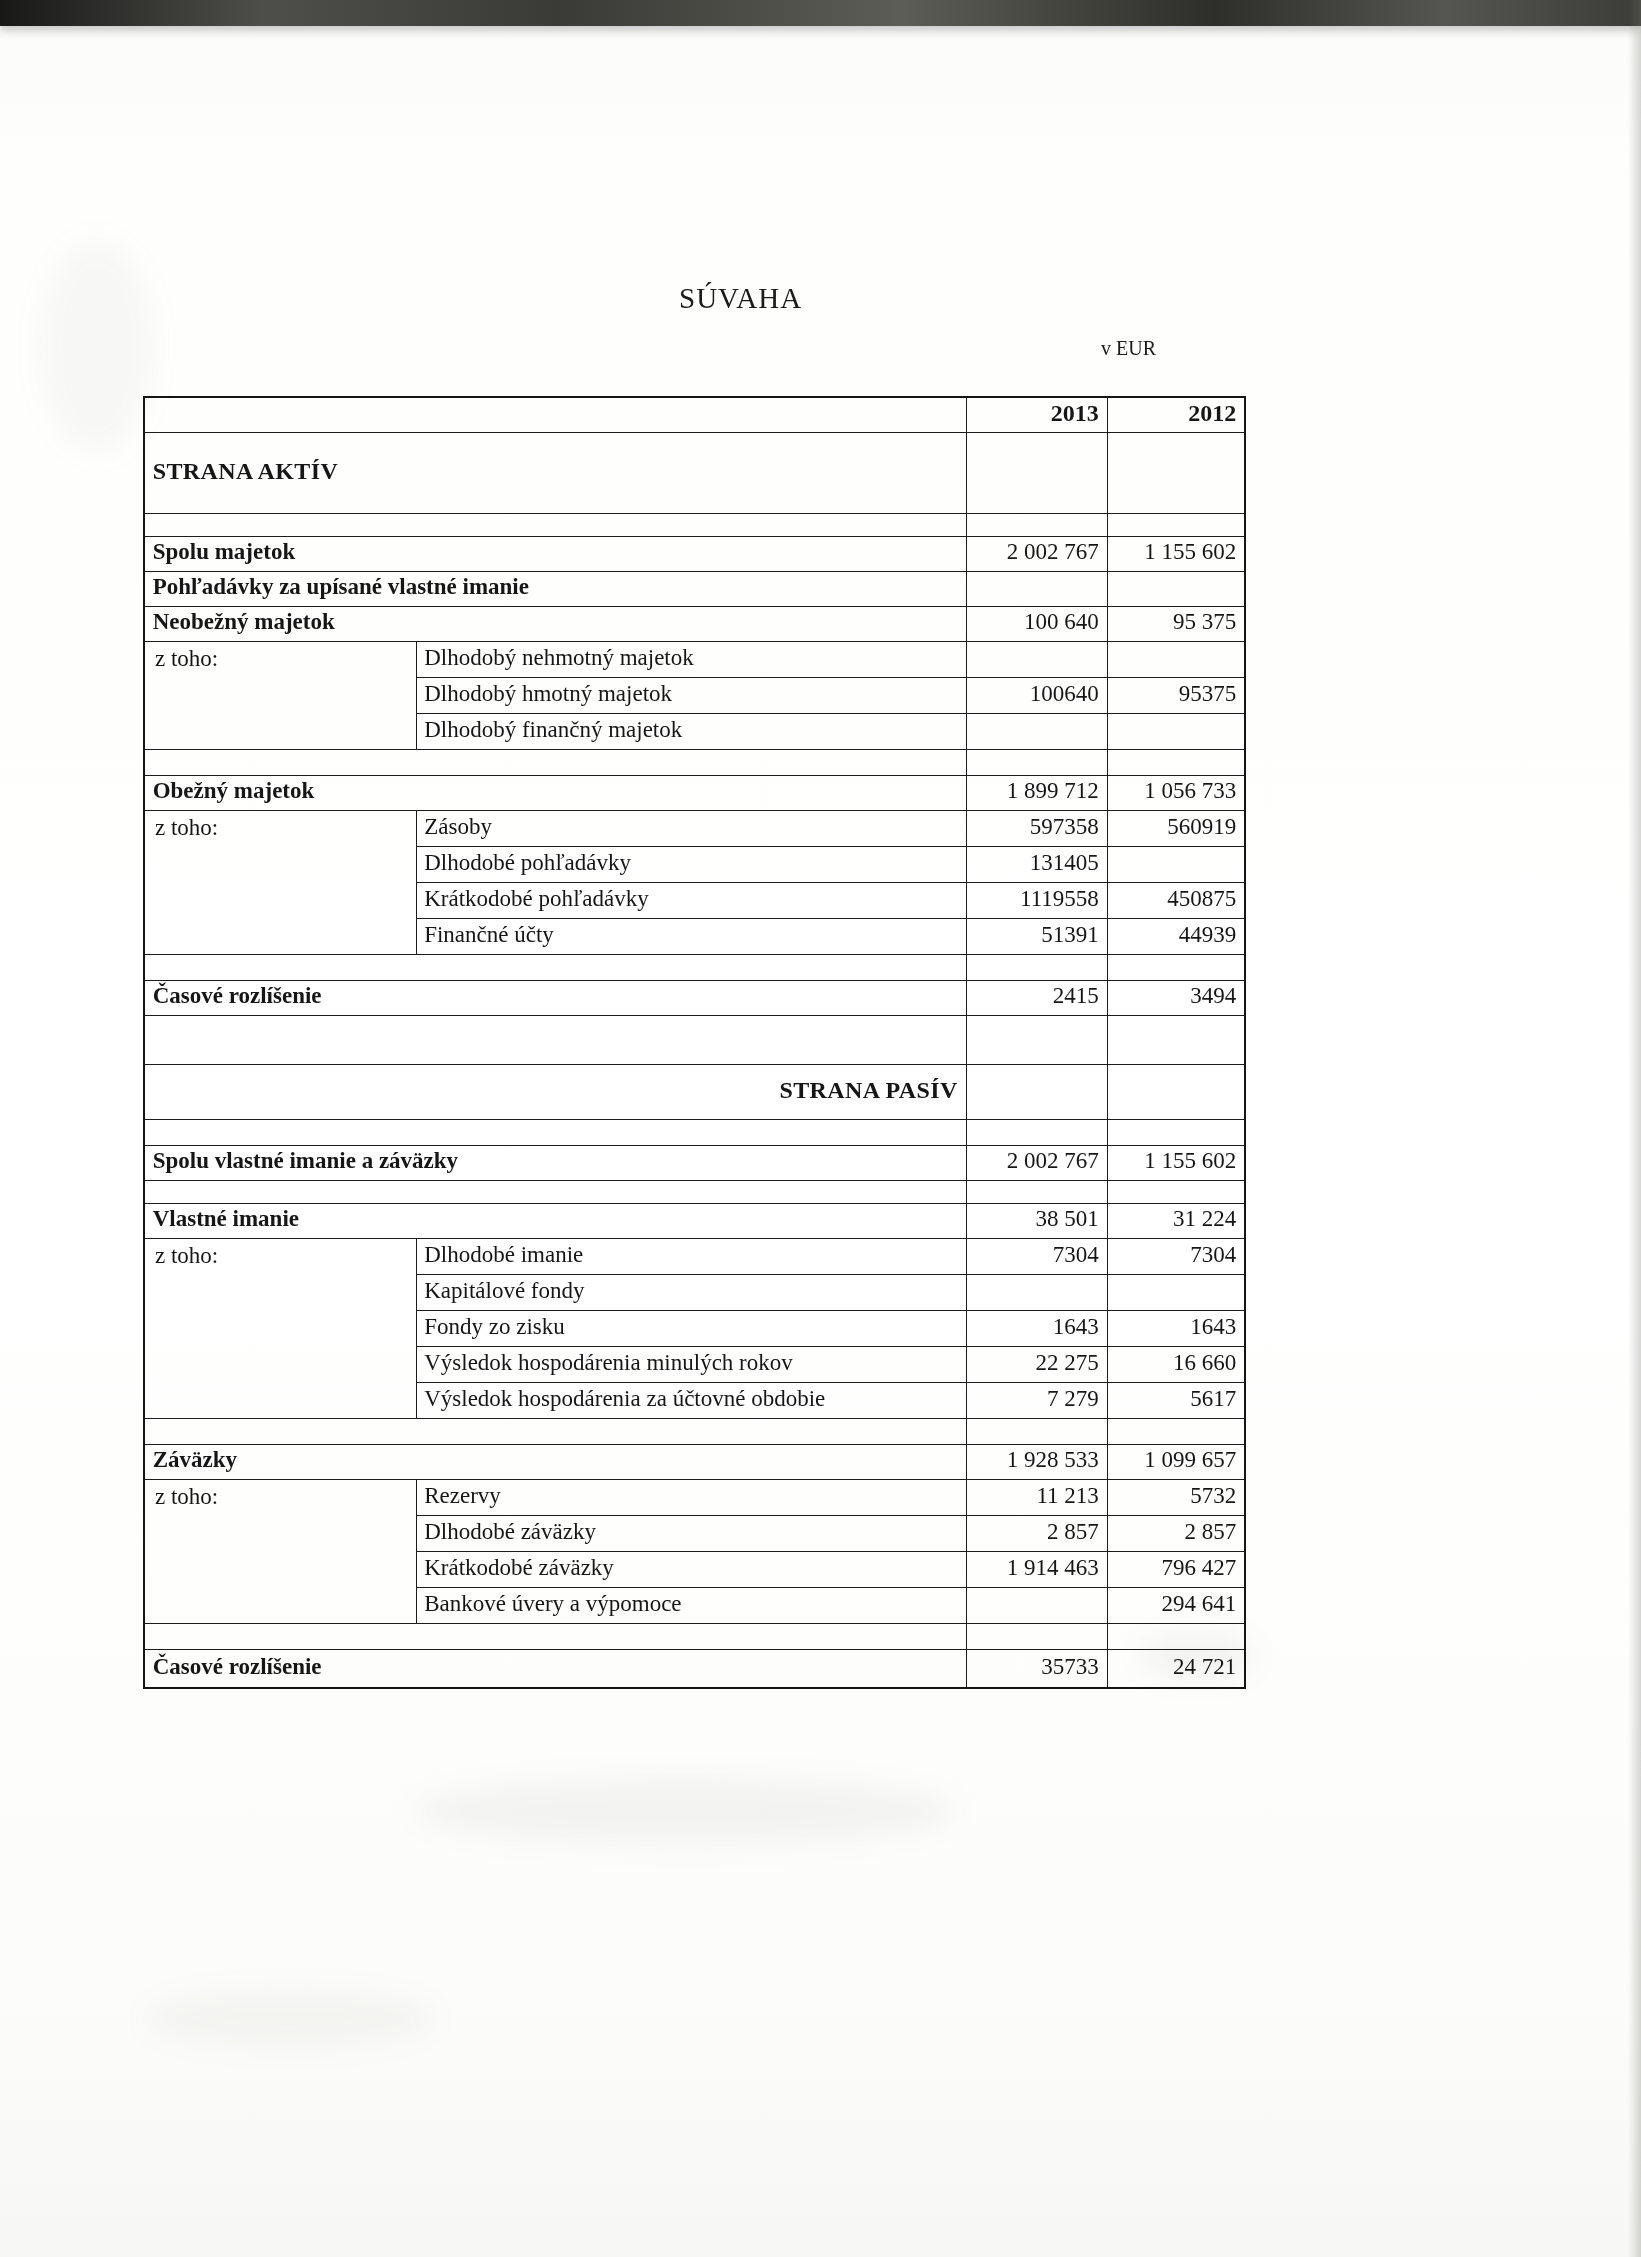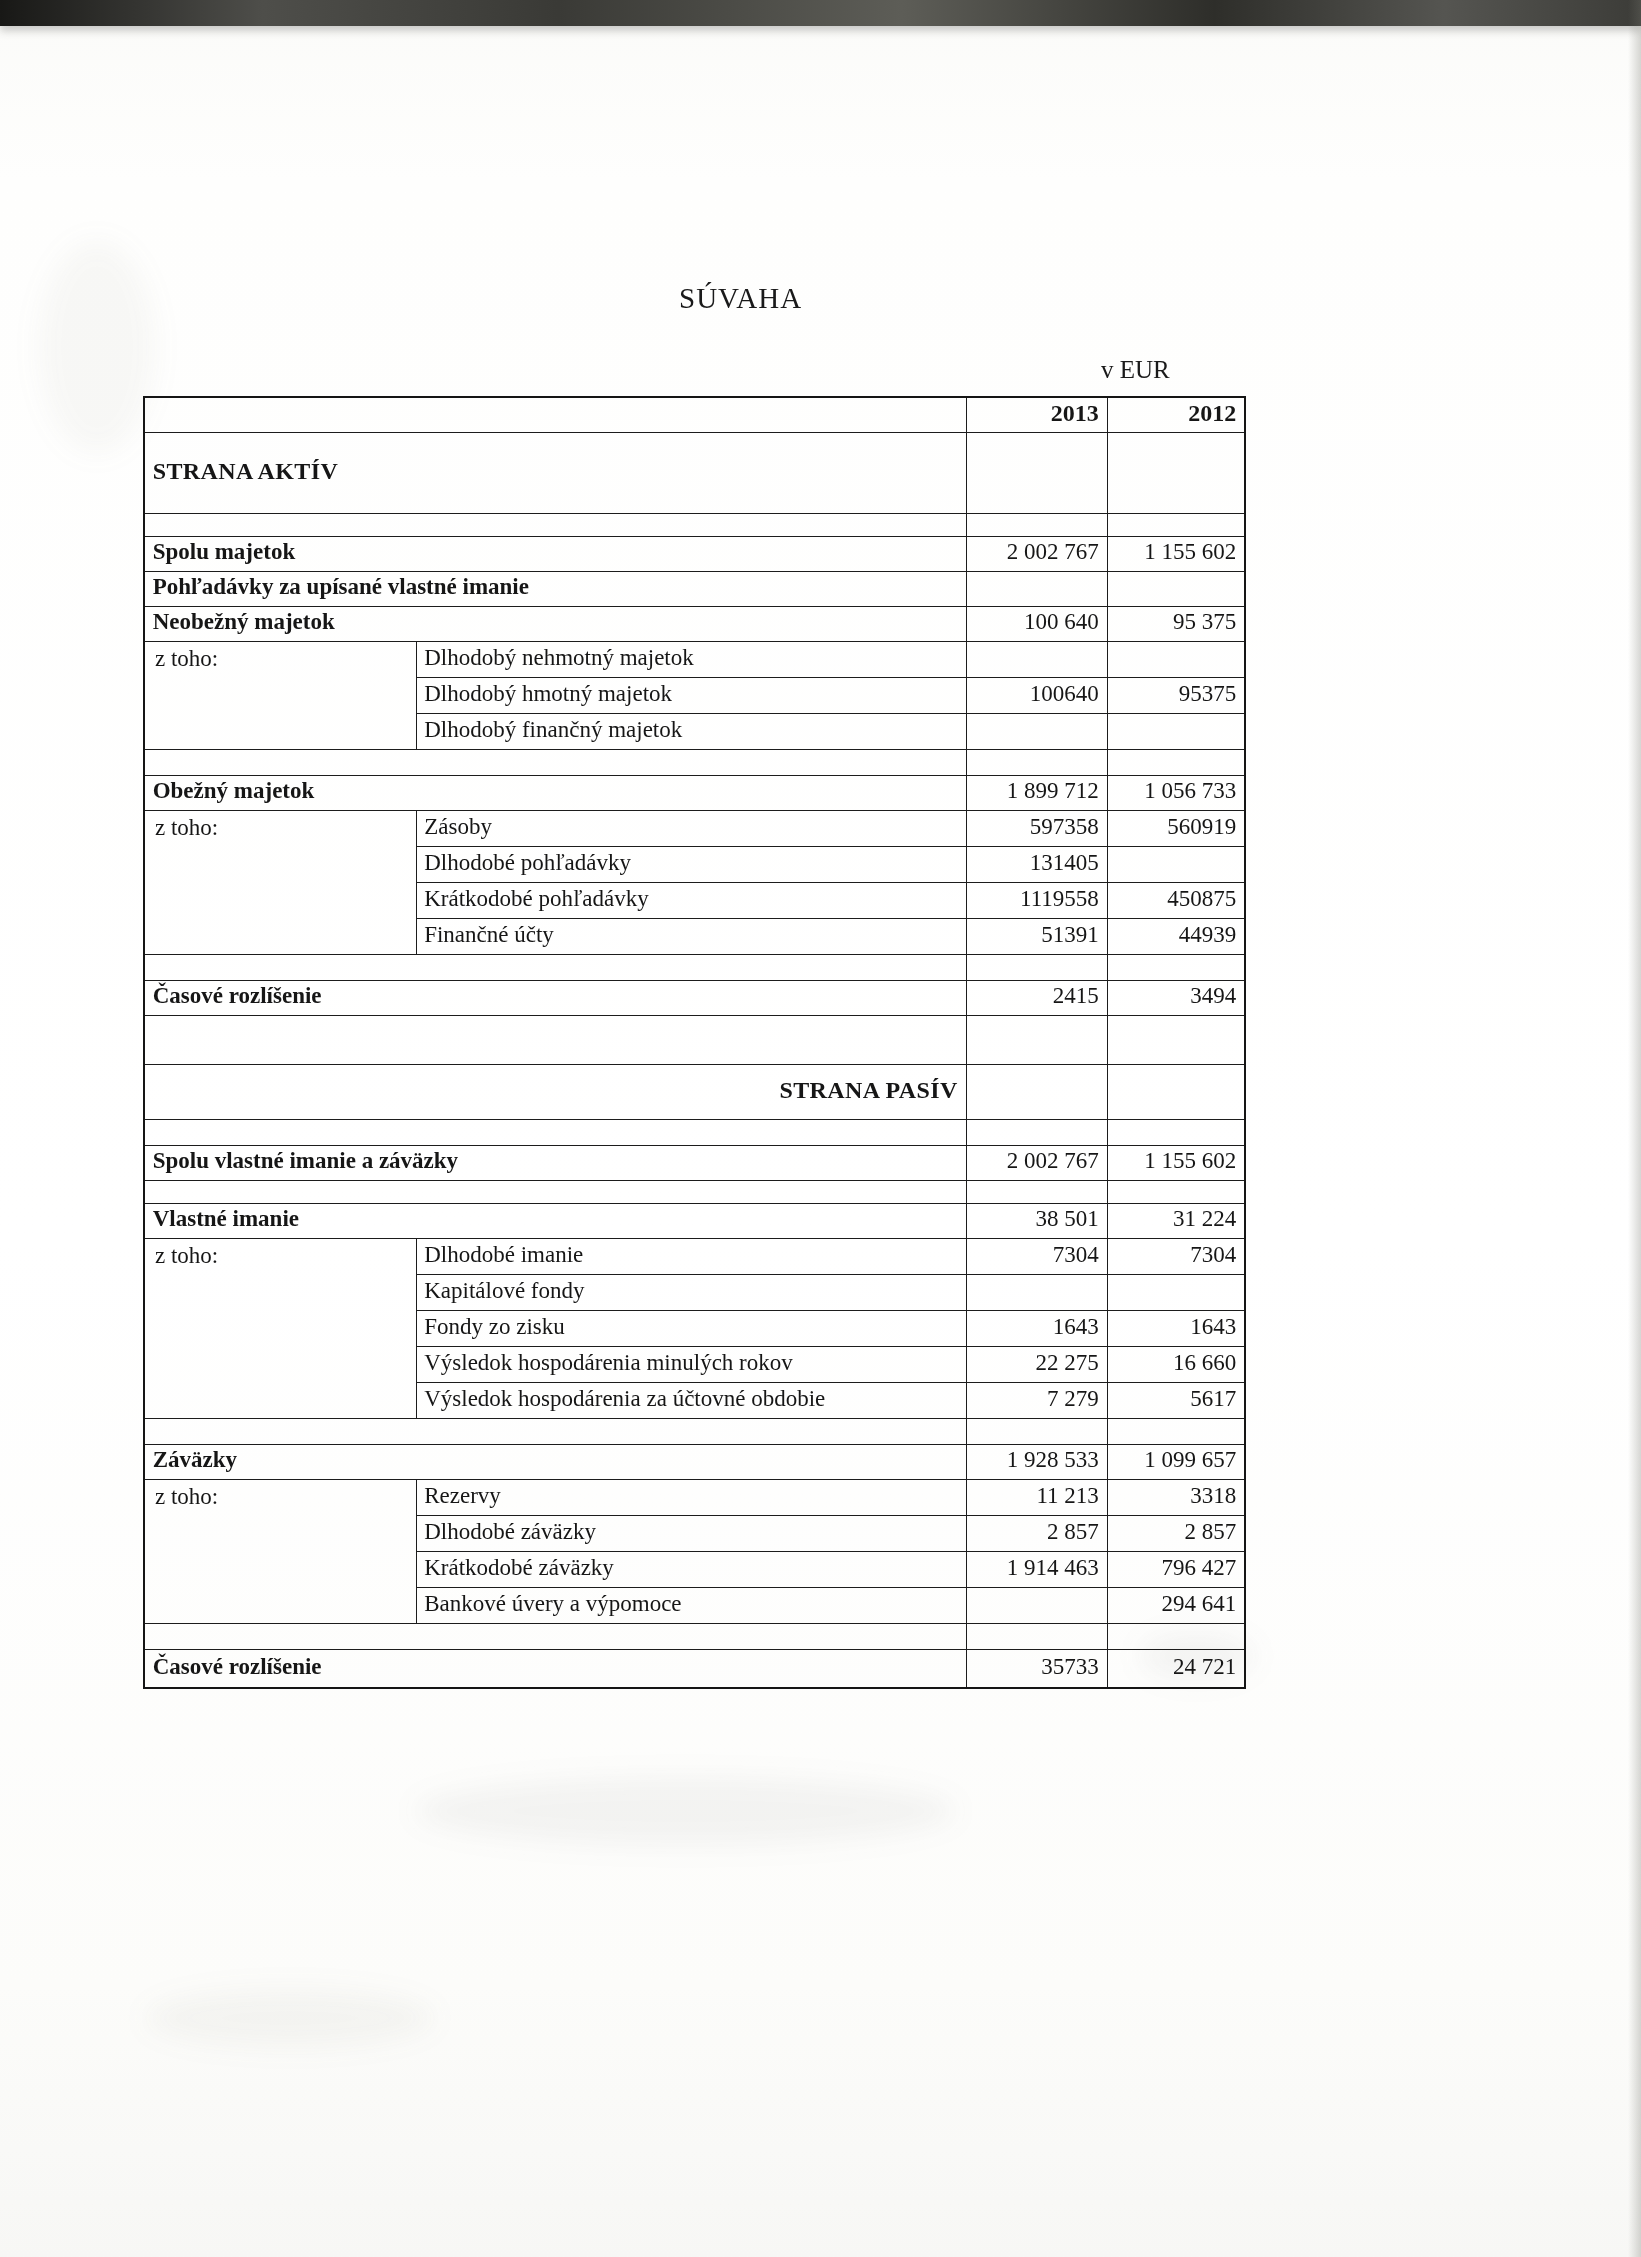--- a/index.html
+++ b/index.html
@@ -26,22 +26,22 @@
   .smudge1{left:415px;top:1777px;width:541px;height:68px;background:rgba(90,90,82,0.06);}
   .smudge2{left:145px;top:1989px;width:290px;height:58px;background:rgba(90,90,82,0.05);}
   .smudge3{left:1139px;top:1632px;width:116px;height:48px;background:rgba(90,90,82,0.06);}
   .smudge4{left:39px;top:241px;width:116px;height:212px;background:rgba(110,110,100,0.05);}
 
   .title{
     position:absolute;left:679px;top:282px;
     font-size:29px;letter-spacing:1px;color:#1a1a1a;
   }
   .veur{
-    position:absolute;left:1101px;top:356px;
-    font-size:25px;color:#1a1a1a;
+    position:absolute;left:1101px;top:337px;
+    font-size:20px;color:#1a1a1a;
   }
 
   table.sheet{
     position:absolute;left:143px;top:396px;width:1102px;
     border-collapse:collapse;table-layout:fixed;
     border:2.9px solid #151515;
   }
   .sheet td{
     border:1.9px solid #1c1c1c;
     font-size:23px;line-height:1.15;
@@ -243,21 +243,21 @@
         </tr>
         <tr class="h-std">
           <td class="lbl-bold" colspan="2">Záväzky</td>
           <td class="num">1 928 533</td>
           <td class="num">1 099 657</td>
         </tr>
         <tr class="h-det">
           <td class="aside" rowspan="4">z toho:</td>
           <td class="lbl">Rezervy</td>
           <td class="num">11 213</td>
-          <td class="num">3318</td>
+          <td class="num">5732</td>
         </tr>
         <tr class="h-det">
           <td class="lbl">Dlhodobé záväzky</td>
           <td class="num">2 857</td>
           <td class="num">2 857</td>
         </tr>
         <tr class="h-det">
           <td class="lbl">Krátkodobé záväzky</td>
           <td class="num">1 914 463</td>
           <td class="num">796 427</td>

